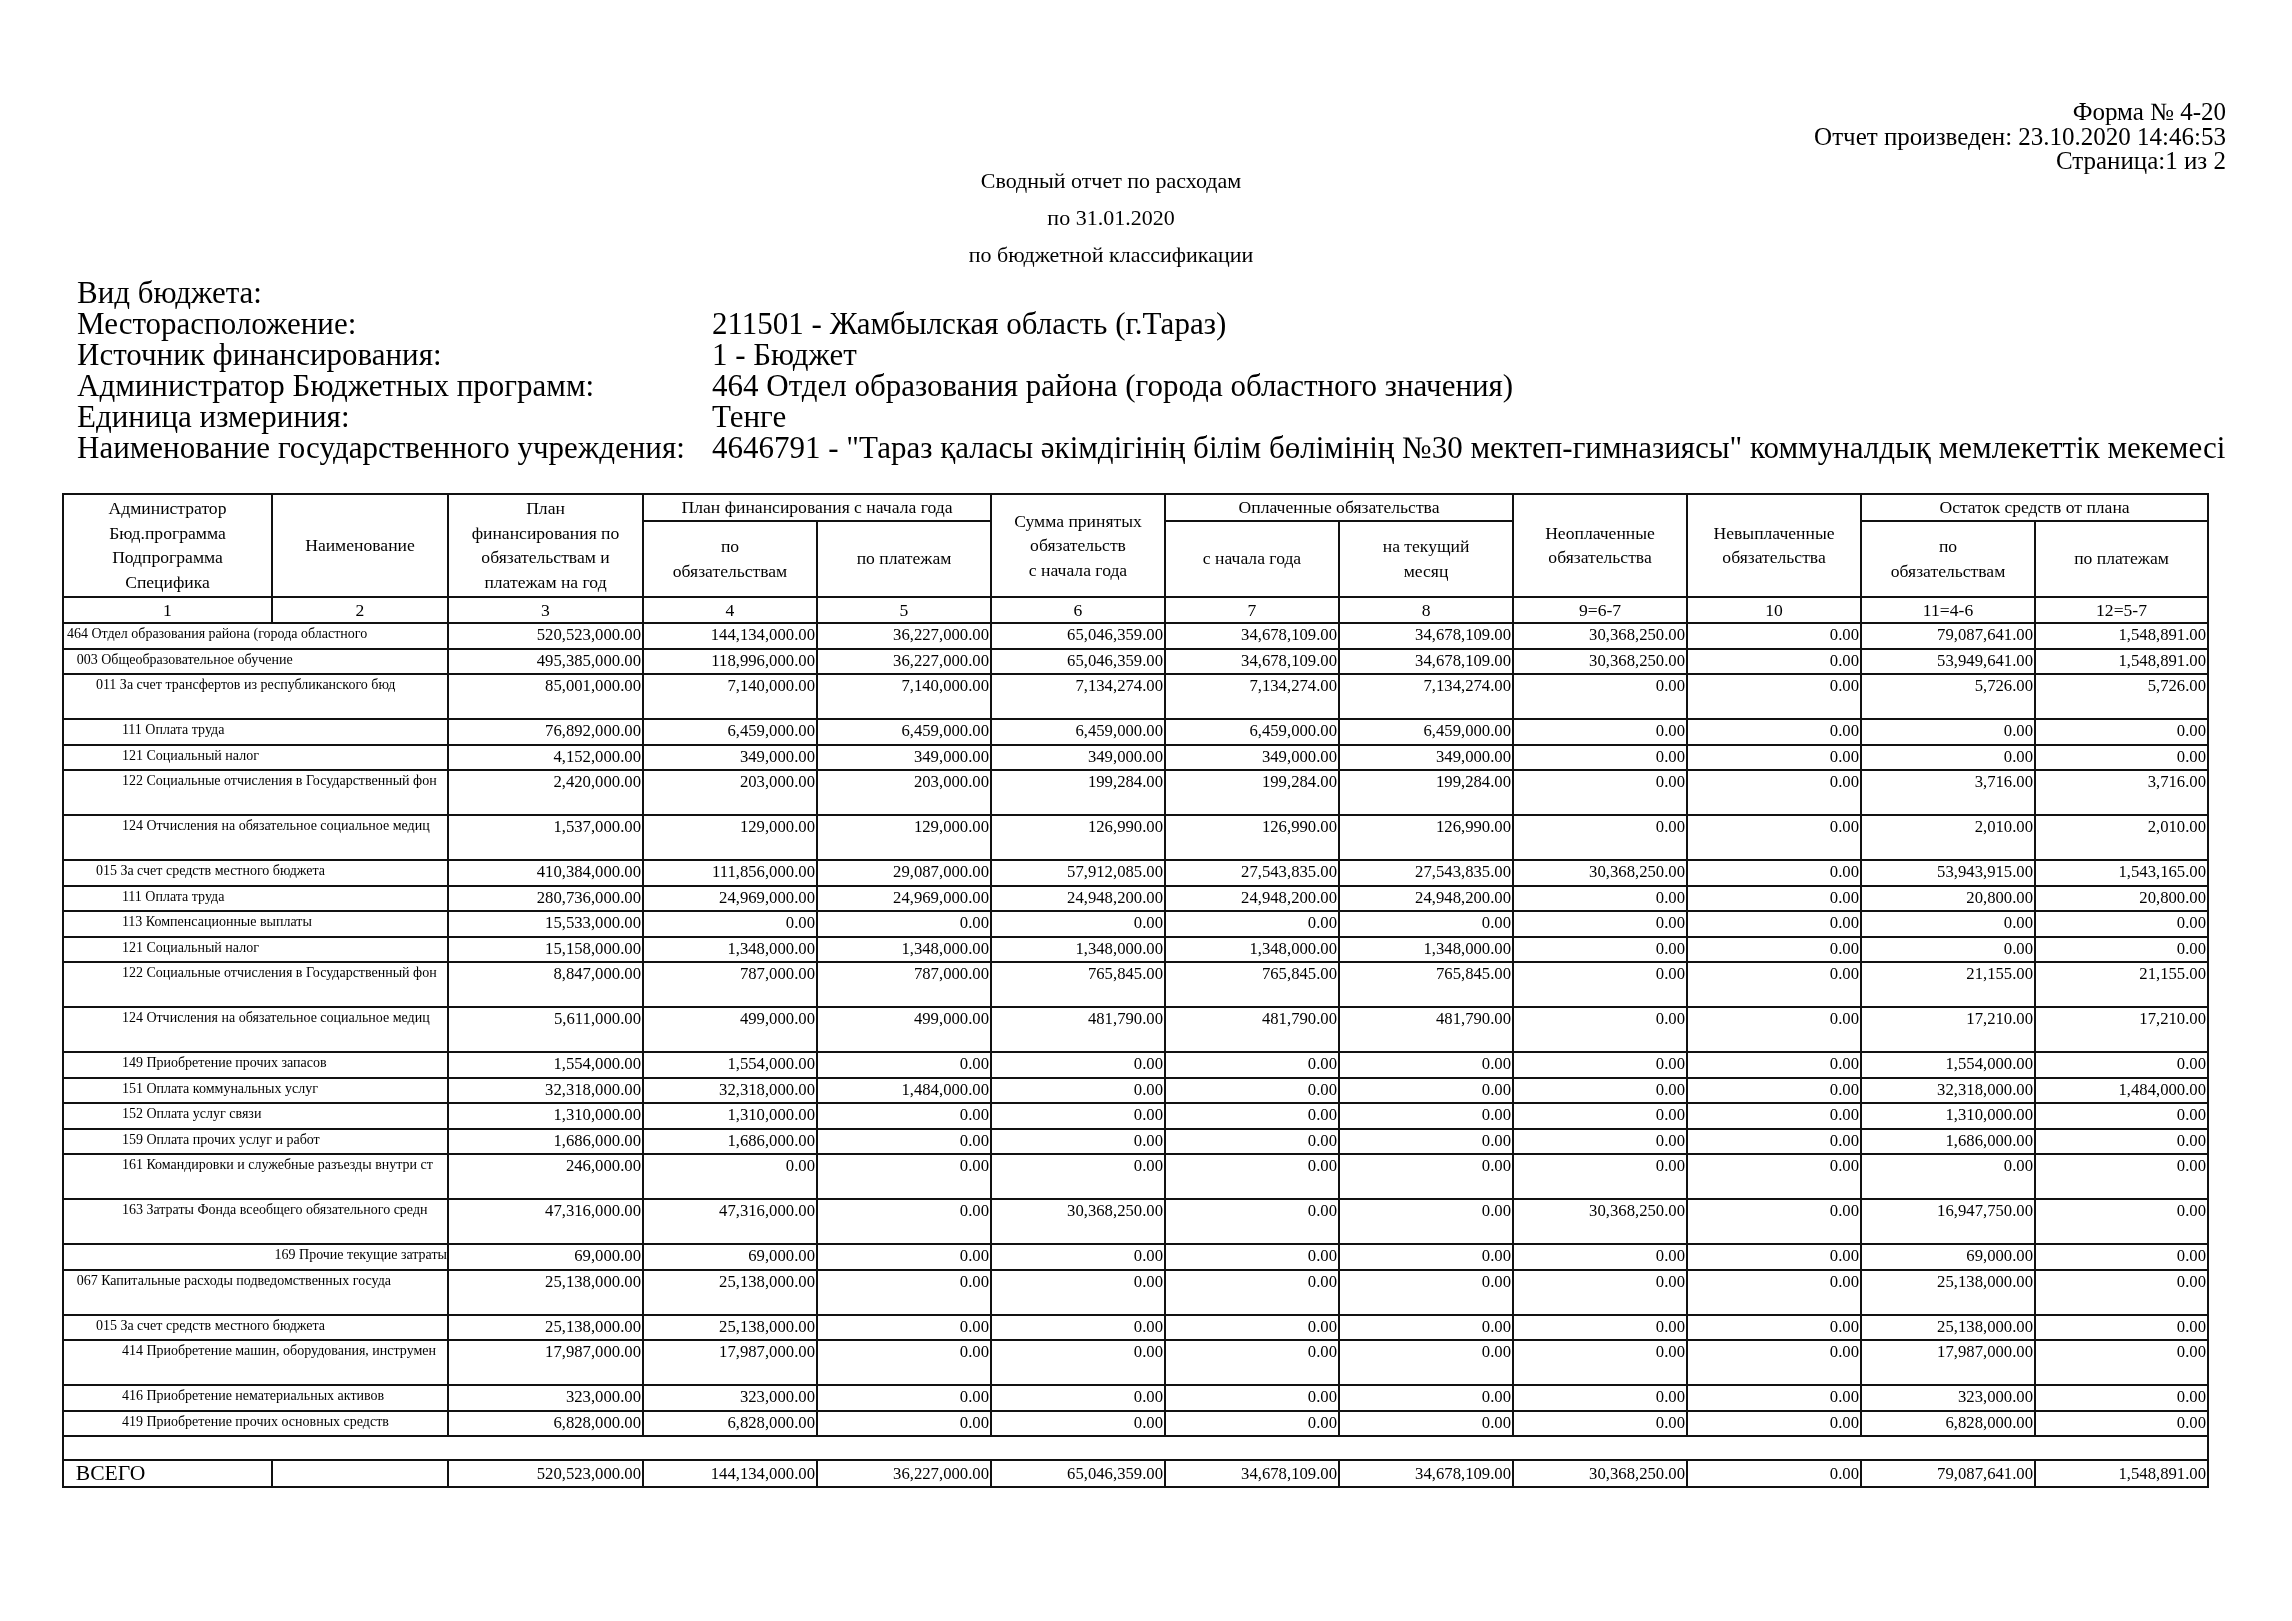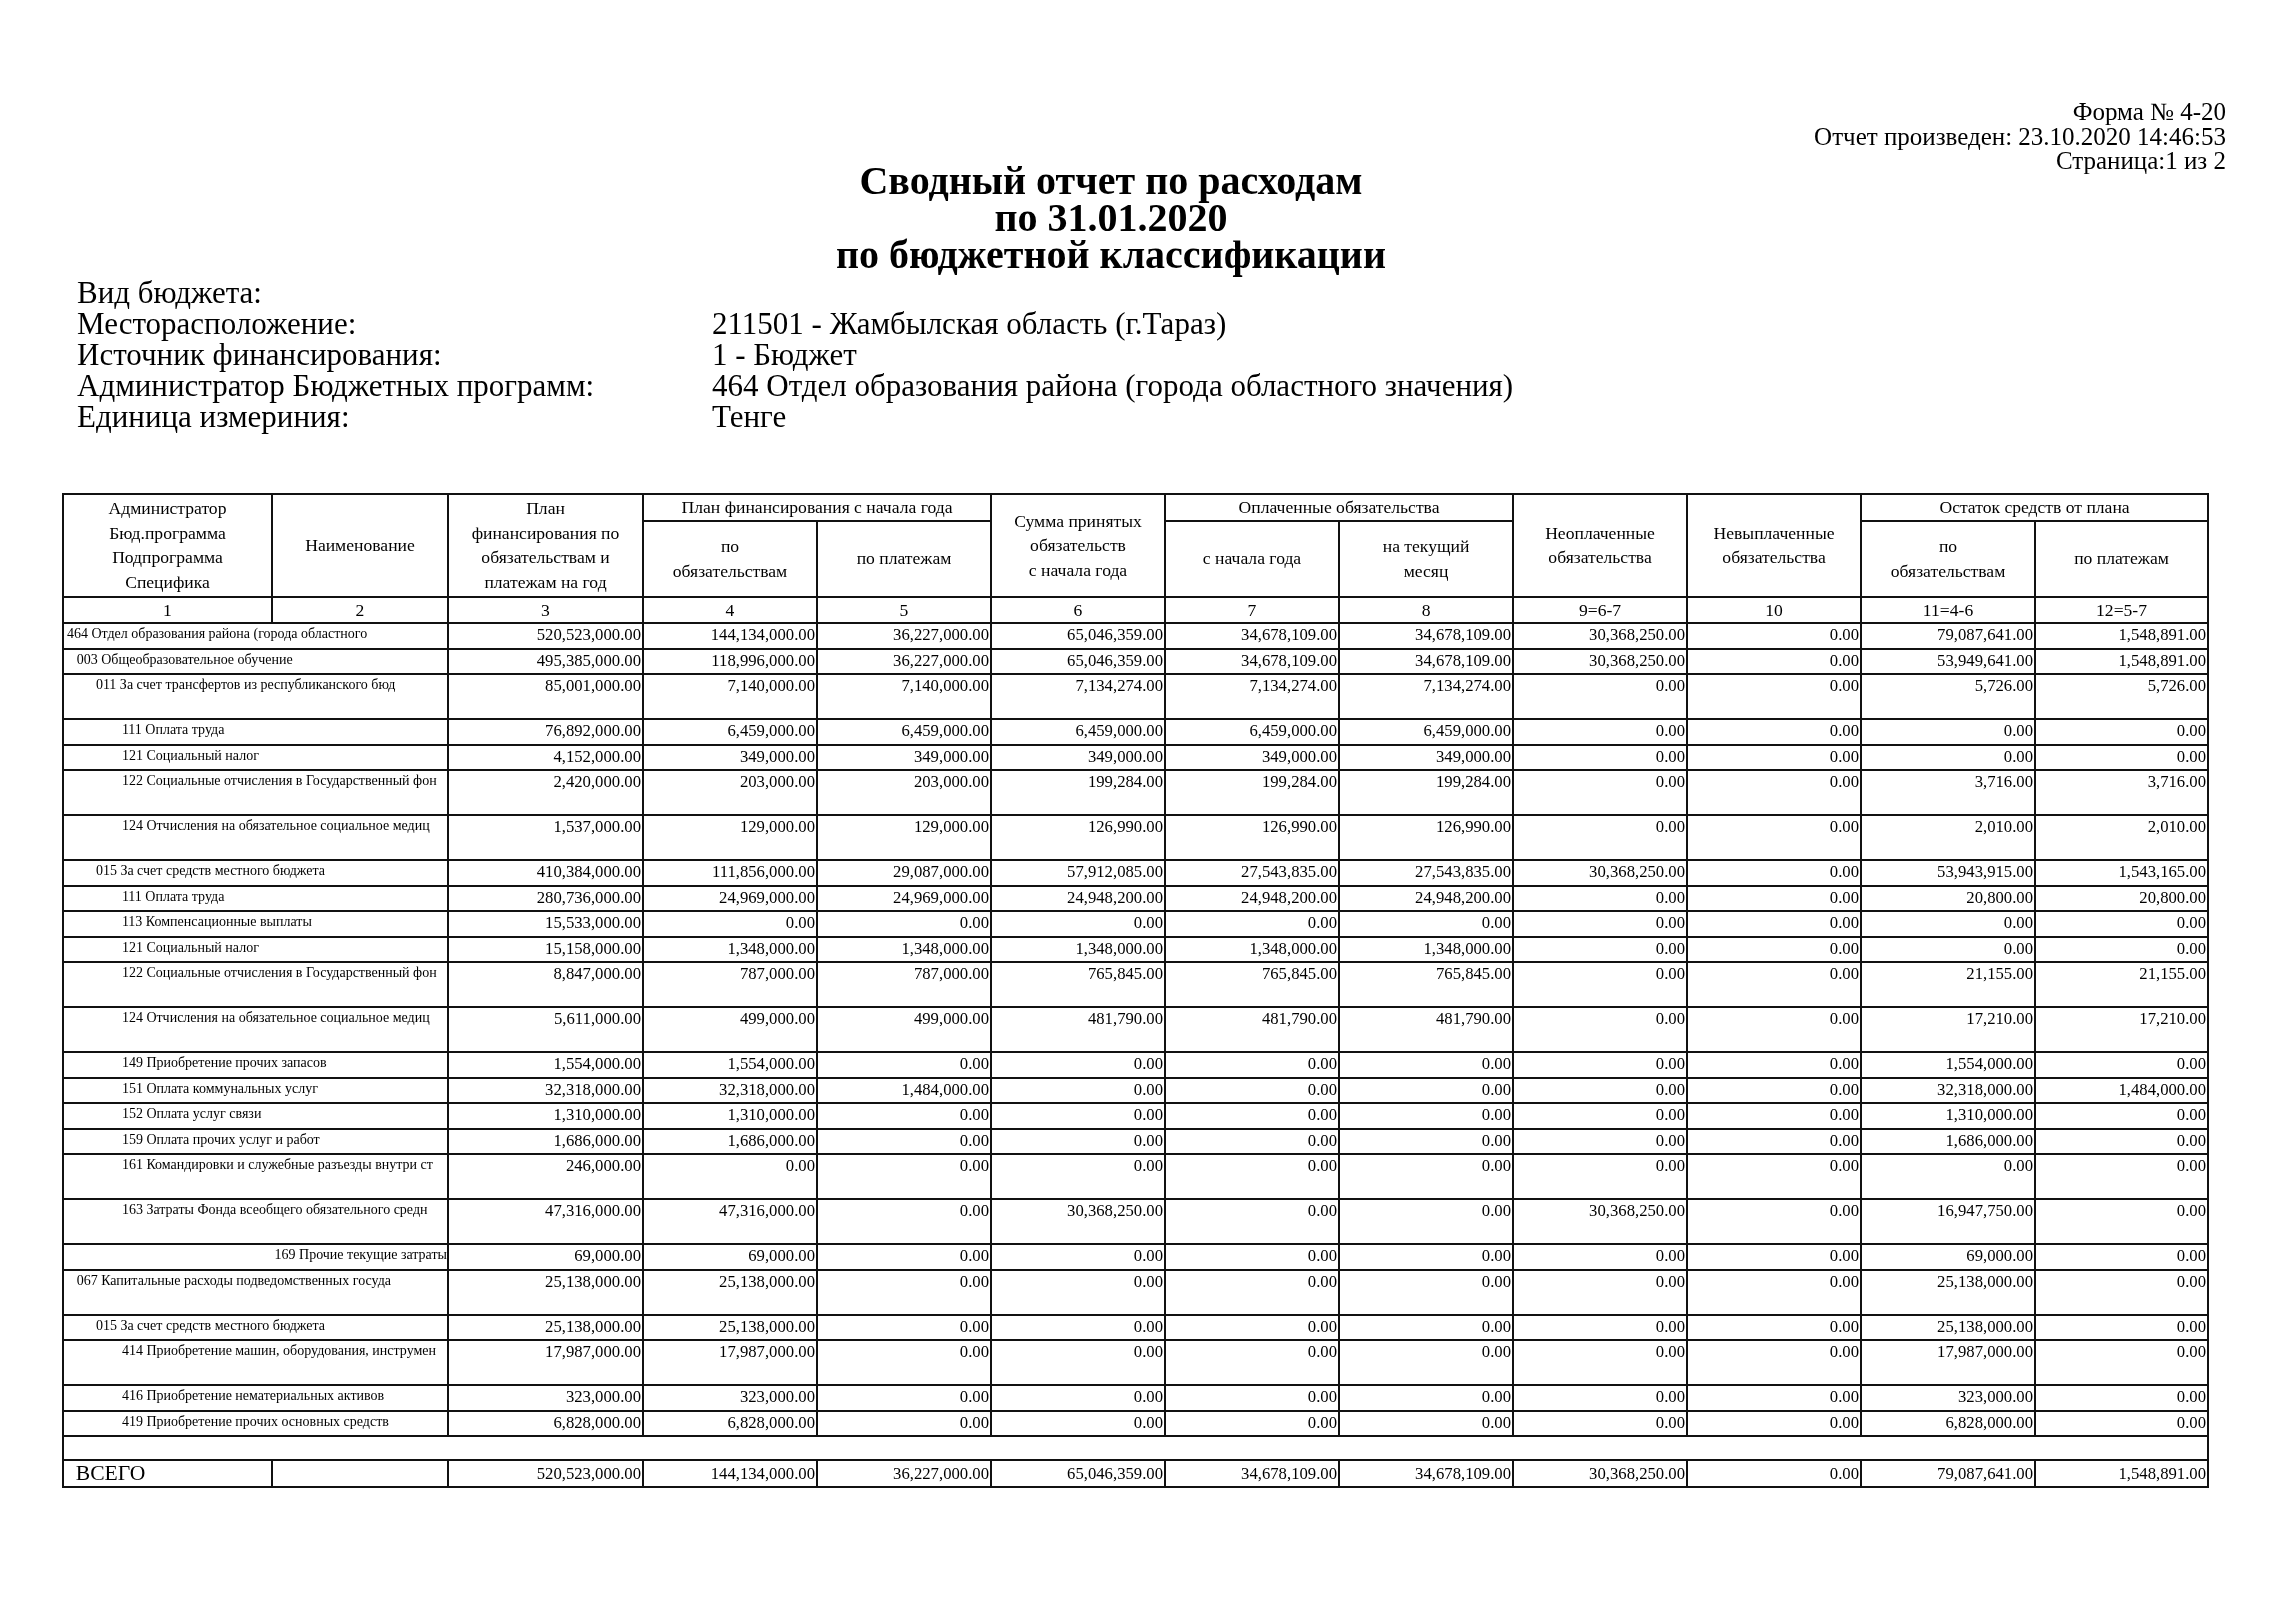--- a/index.html
+++ b/index.html
@@ -6,21 +6,21 @@
   body {
     width: 2293px; height: 1621px; position: relative; overflow: hidden;
     font-family: "Liberation Serif", "DejaVu Serif", serif; color: #000;
   }
   .meta-right {
     position: absolute; right: 67px; top: 76px; text-align: right;
     font-size: 25px; line-height: 24.5px; margin-top: 24px;
   }
   .title-block {
     position: absolute; left: 0; width: 2144px; top: 162px; text-align: center;
-    font-weight: bold; font-size: 40px; line-height: 37px;
+    font-weight: normal; font-size: 22px; line-height: 37px;
   }
   .title-block div { padding-left: 78px; }
   .info {
     position: absolute; left: 77px; top: 277px; font-size: 31px; line-height: 31px;
   }
   .info-row { display: flex; white-space: nowrap; }
   .info-label { width: 635px; }
   .info-value { }
 
   table.report {
@@ -69,20 +69,24 @@
       <span class="info-label">Источник финансирования:</span>
       <span class="info-value">1 - Бюджет</span>
     </div>
   <div class="info-row">
       <span class="info-label">Администратор Бюджетных программ:</span>
       <span class="info-value">464 Отдел образования района (города областного значения)</span>
     </div>
   <div class="info-row">
       <span class="info-label">Единица измериния:</span>
       <span class="info-value">Тенге</span>
+    </div>
+  <div class="info-row">
+      <span class="info-label">Наименование государственного учреждения:</span>
+      <span class="info-value">4646791 - "Тараз қаласы әкімдігінің білім бөлімінің №30 мектеп-гимназиясы" коммуналдық мемлекеттік мекемесі</span>
     </div>
 </div>
 
 <table class="report">
   <colgroup>
     <col style="width:209px">
       <col style="width:176px">
       <col style="width:195px">
     <col style="width:174px">
       <col style="width:174px">

